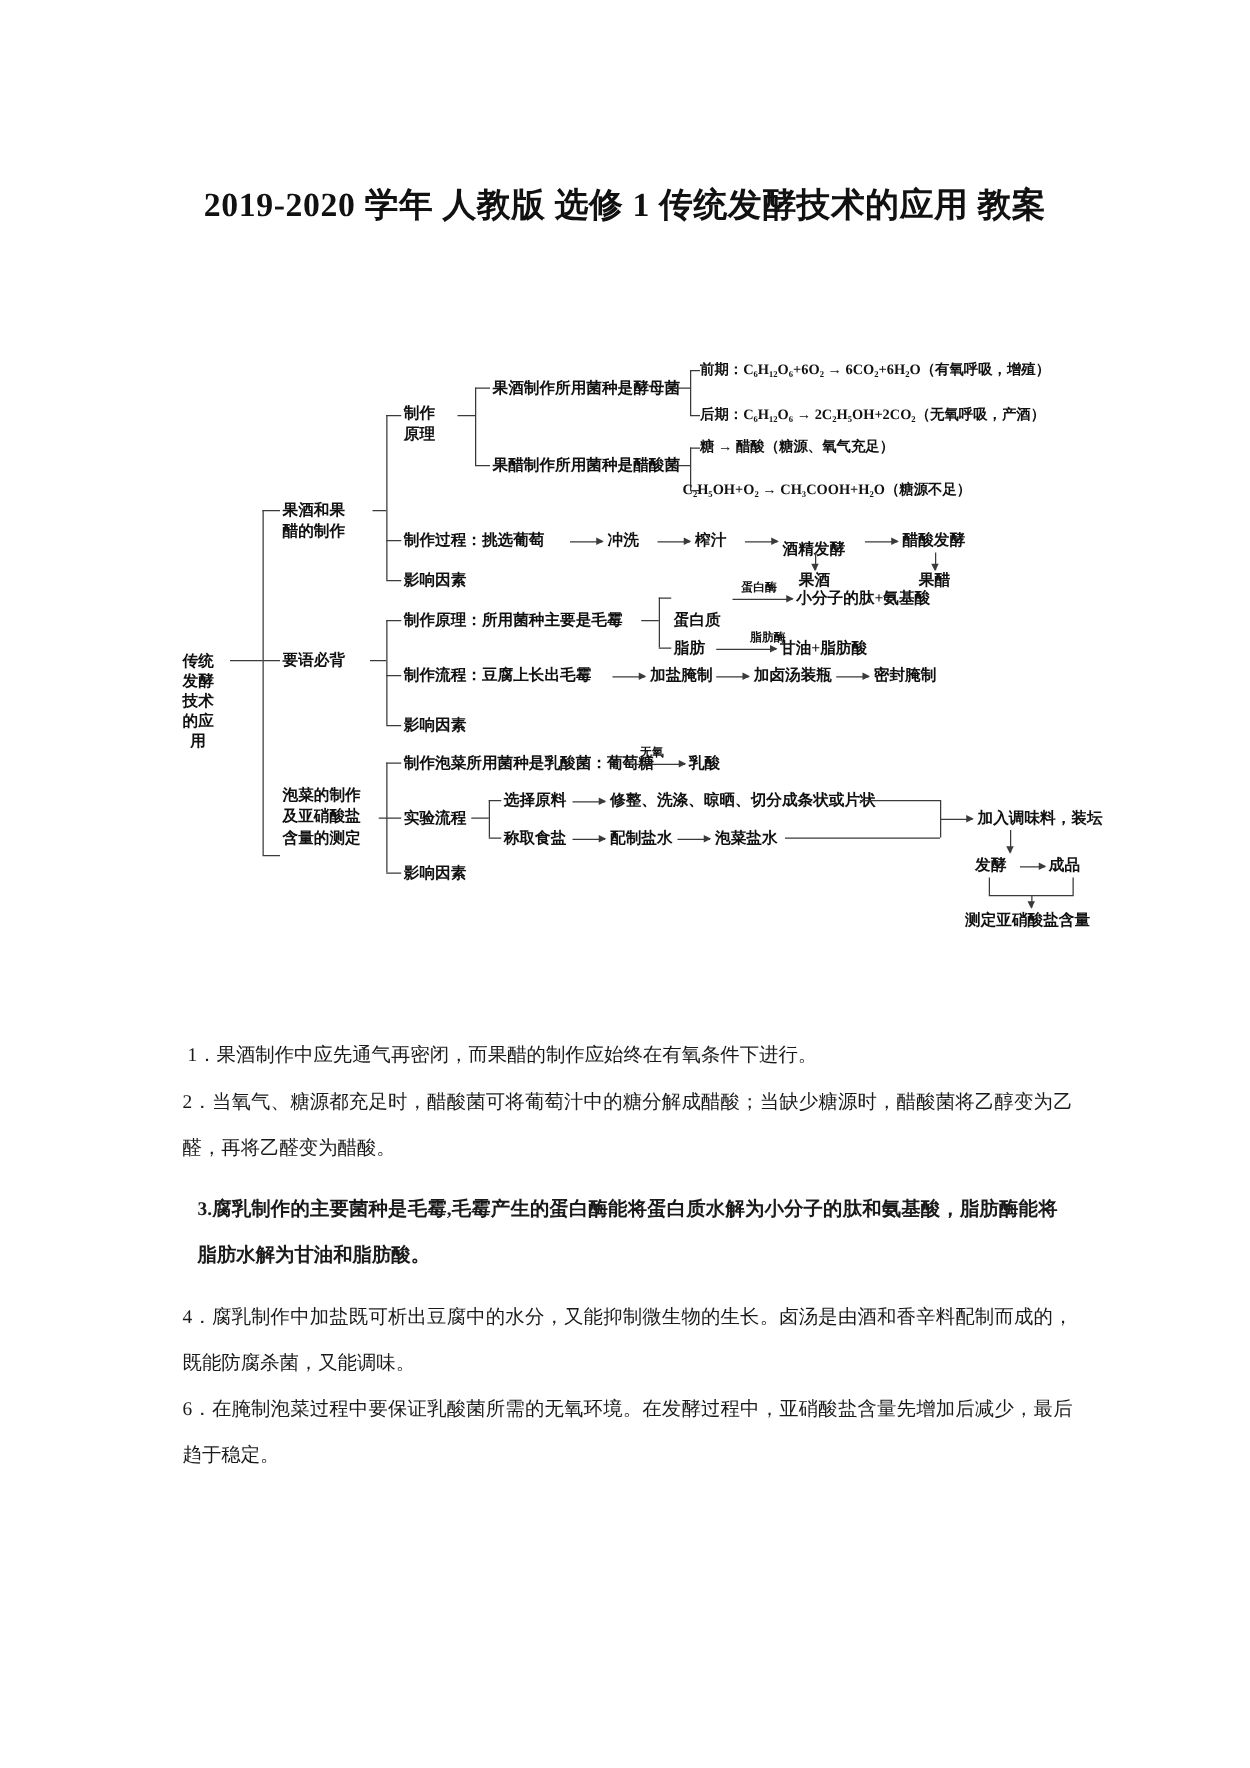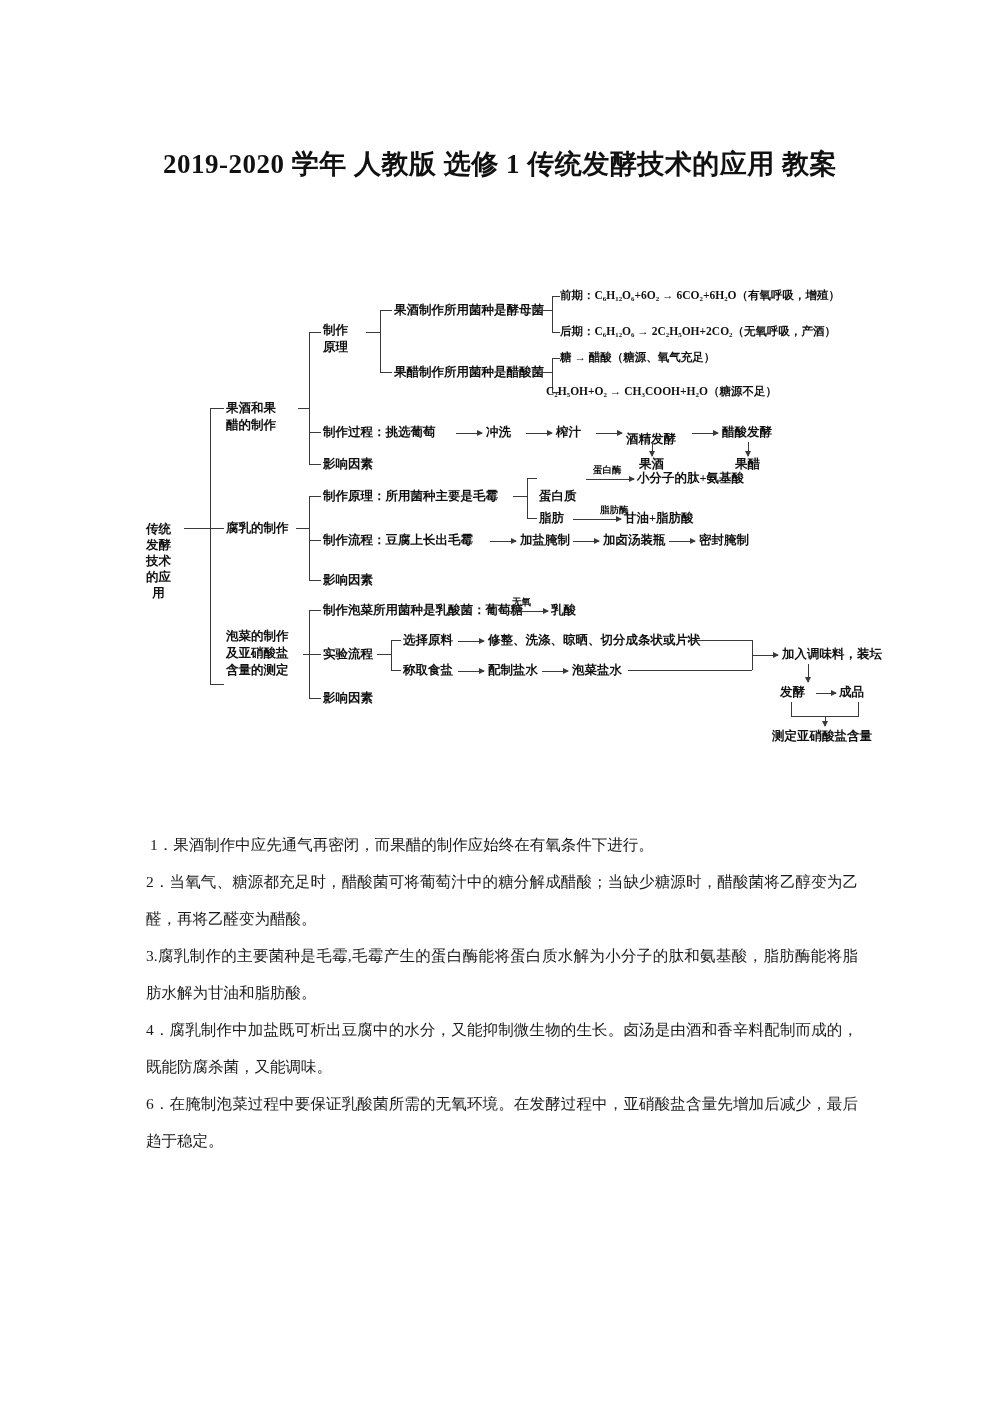--- a/index.html
+++ b/index.html
@@ -136,21 +136,21 @@
     <div class="arrow" style="left:546px;top:145px;width:26px;"></div>
     <span class="t cn d12" style="left:576px;top:136px;">醋酸发酵</span>
 
     <div class="arrowdn" style="left:506px;top:154px;height:14px;"></div>
     <span class="t cn d12" style="left:493px;top:168px;">果酒</span>
     <div class="arrowdn" style="left:602px;top:154px;height:14px;"></div>
     <span class="t cn d12" style="left:589px;top:168px;">果醋</span>
 
     <span class="t cn d12" style="left:177px;top:168px;">影响因素</span>
 
-    <span class="t cn d12" style="left:80px;top:232px;">腐乳的制作</span>
+    <span class="t cn d12" style="left:80px;top:232px;">要语必背</span>
     <div class="ln lnh" style="left:150px;top:240px;width:13px;"></div>
     <div class="ln lnv" style="left:163px;top:208px;height:84px;"></div>
     <div class="ln lnh" style="left:163px;top:208px;width:12px;"></div>
     <div class="ln lnh" style="left:163px;top:252px;width:12px;"></div>
     <div class="ln lnh" style="left:163px;top:292px;width:12px;"></div>
 
     <span class="t cn d12" style="left:177px;top:200px;">制作原理：所用菌种主要是毛霉</span>
     <div class="ln lnh" style="left:367px;top:208px;width:14px;"></div>
     <div class="ln lnv" style="left:381px;top:190px;height:40px;"></div>
     <div class="ln lnh" style="left:381px;top:190px;width:10px;"></div>
@@ -226,18 +226,18 @@
     <span class="t cn d12" style="left:626px;top:440px;">测定亚硝酸盐含量</span>
 
     <span class="t cn d12" style="left:177px;top:402px;">影响因素</span>
 
   </div>
 
 
   <div class="points">
     <p class="pt" style="margin:0 0 0 4px;">1．果酒制作中应先通气再密闭，而果醋的制作应始终在有氧条件下进行。</p>
     <p class="pt" style="margin:0;">2．当氧气、糖源都充足时，醋酸菌可将葡萄汁中的糖分解成醋酸；当缺少糖源时，醋酸菌将乙醇变为乙醛，再将乙醛变为醋酸。</p>
-    <p class="pt" style="margin:0;">3.腐乳制作的主要菌种是毛霉,毛霉产生的蛋白酶能将蛋白质水解为小分子的肽和氨基酸，脂肪酶能将脂肪水解为甘油和脂肪酸。</p>
+    <p class="pt" style="margin:12px;font-weight:bold;">3.腐乳制作的主要菌种是毛霉,毛霉产生的蛋白酶能将蛋白质水解为小分子的肽和氨基酸，脂肪酶能将脂肪水解为甘油和脂肪酸。</p>
     <p class="pt" style="margin:0;">4．腐乳制作中加盐既可析出豆腐中的水分，又能抑制微生物的生长。卤汤是由酒和香辛料配制而成的，既能防腐杀菌，又能调味。</p>
     <p class="pt" style="margin:0;">6．在腌制泡菜过程中要保证乳酸菌所需的无氧环境。在发酵过程中，亚硝酸盐含量先增加后减少，最后趋于稳定。</p>
   </div>
 
 </div>
 
 </body></html>

